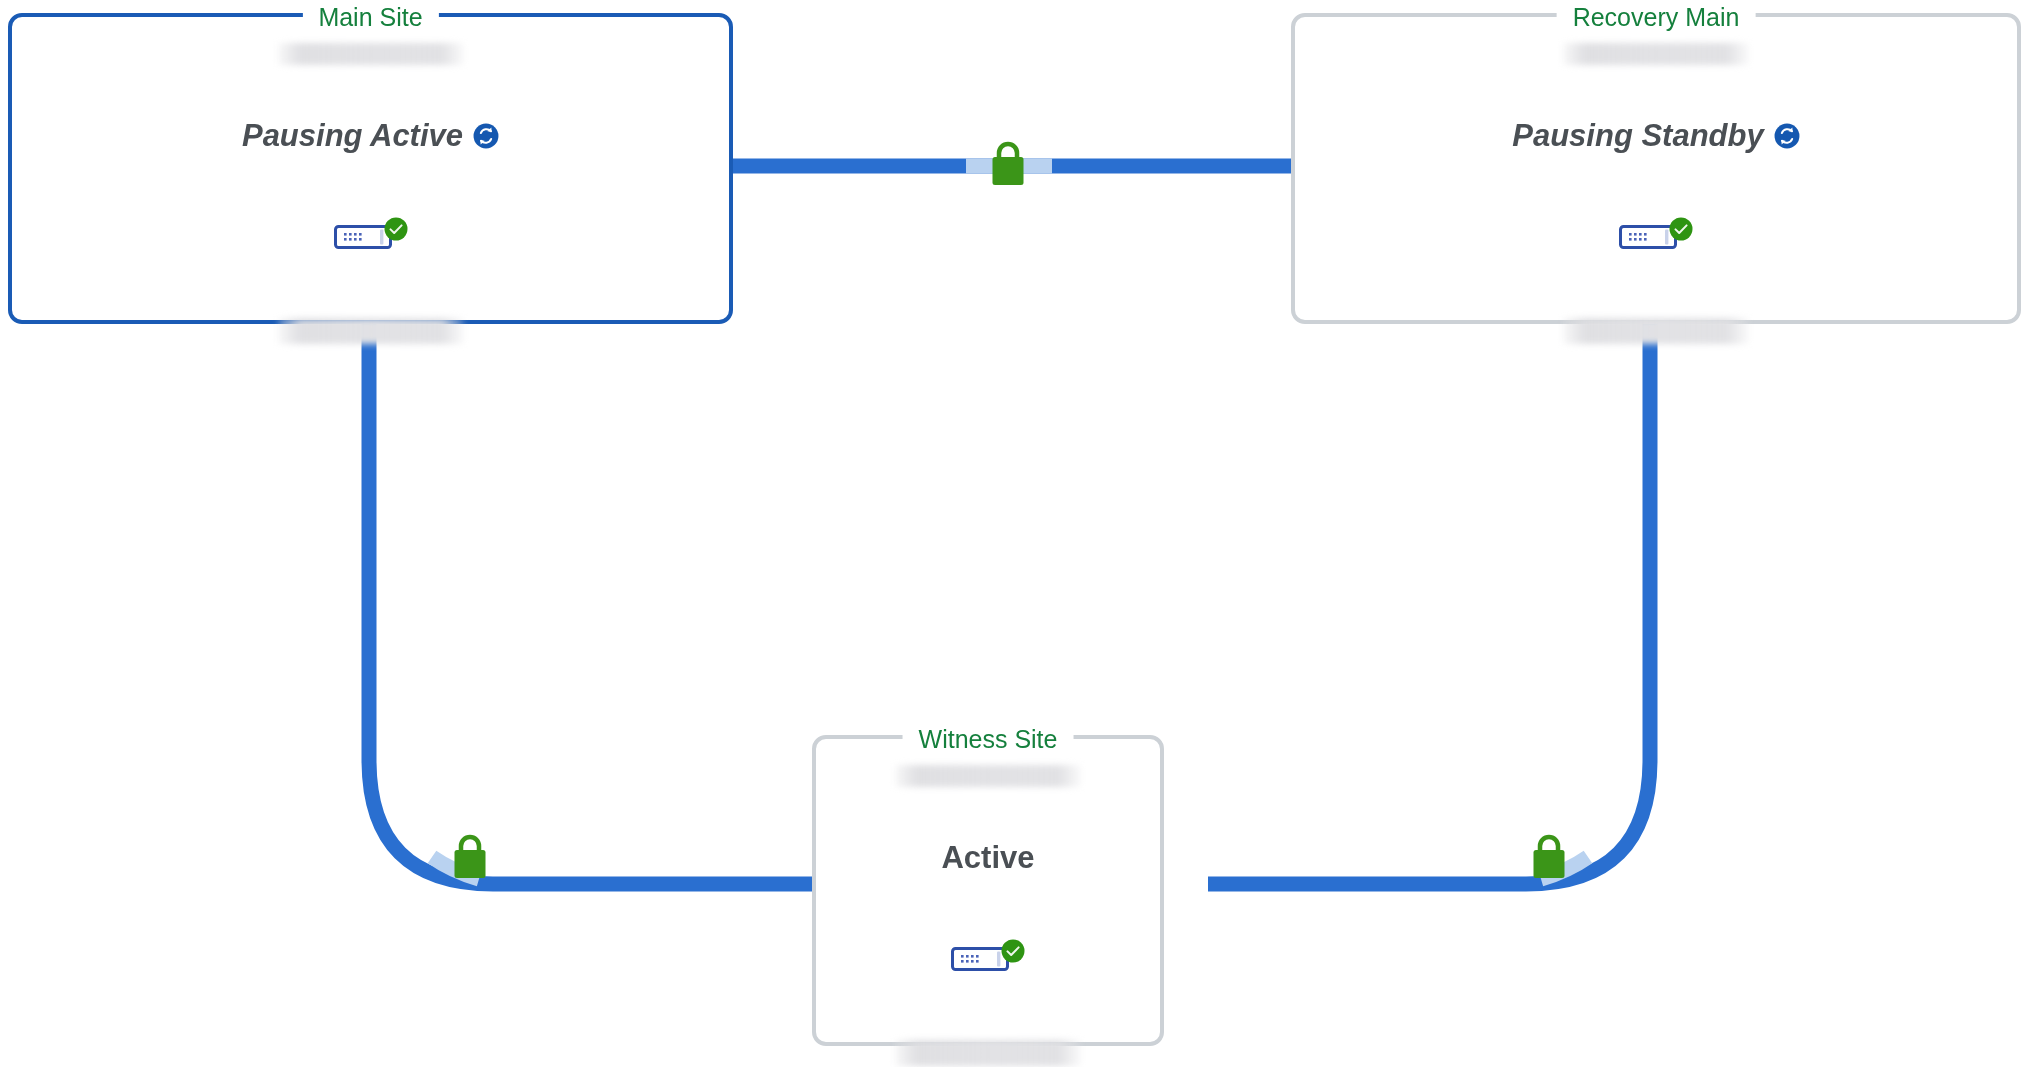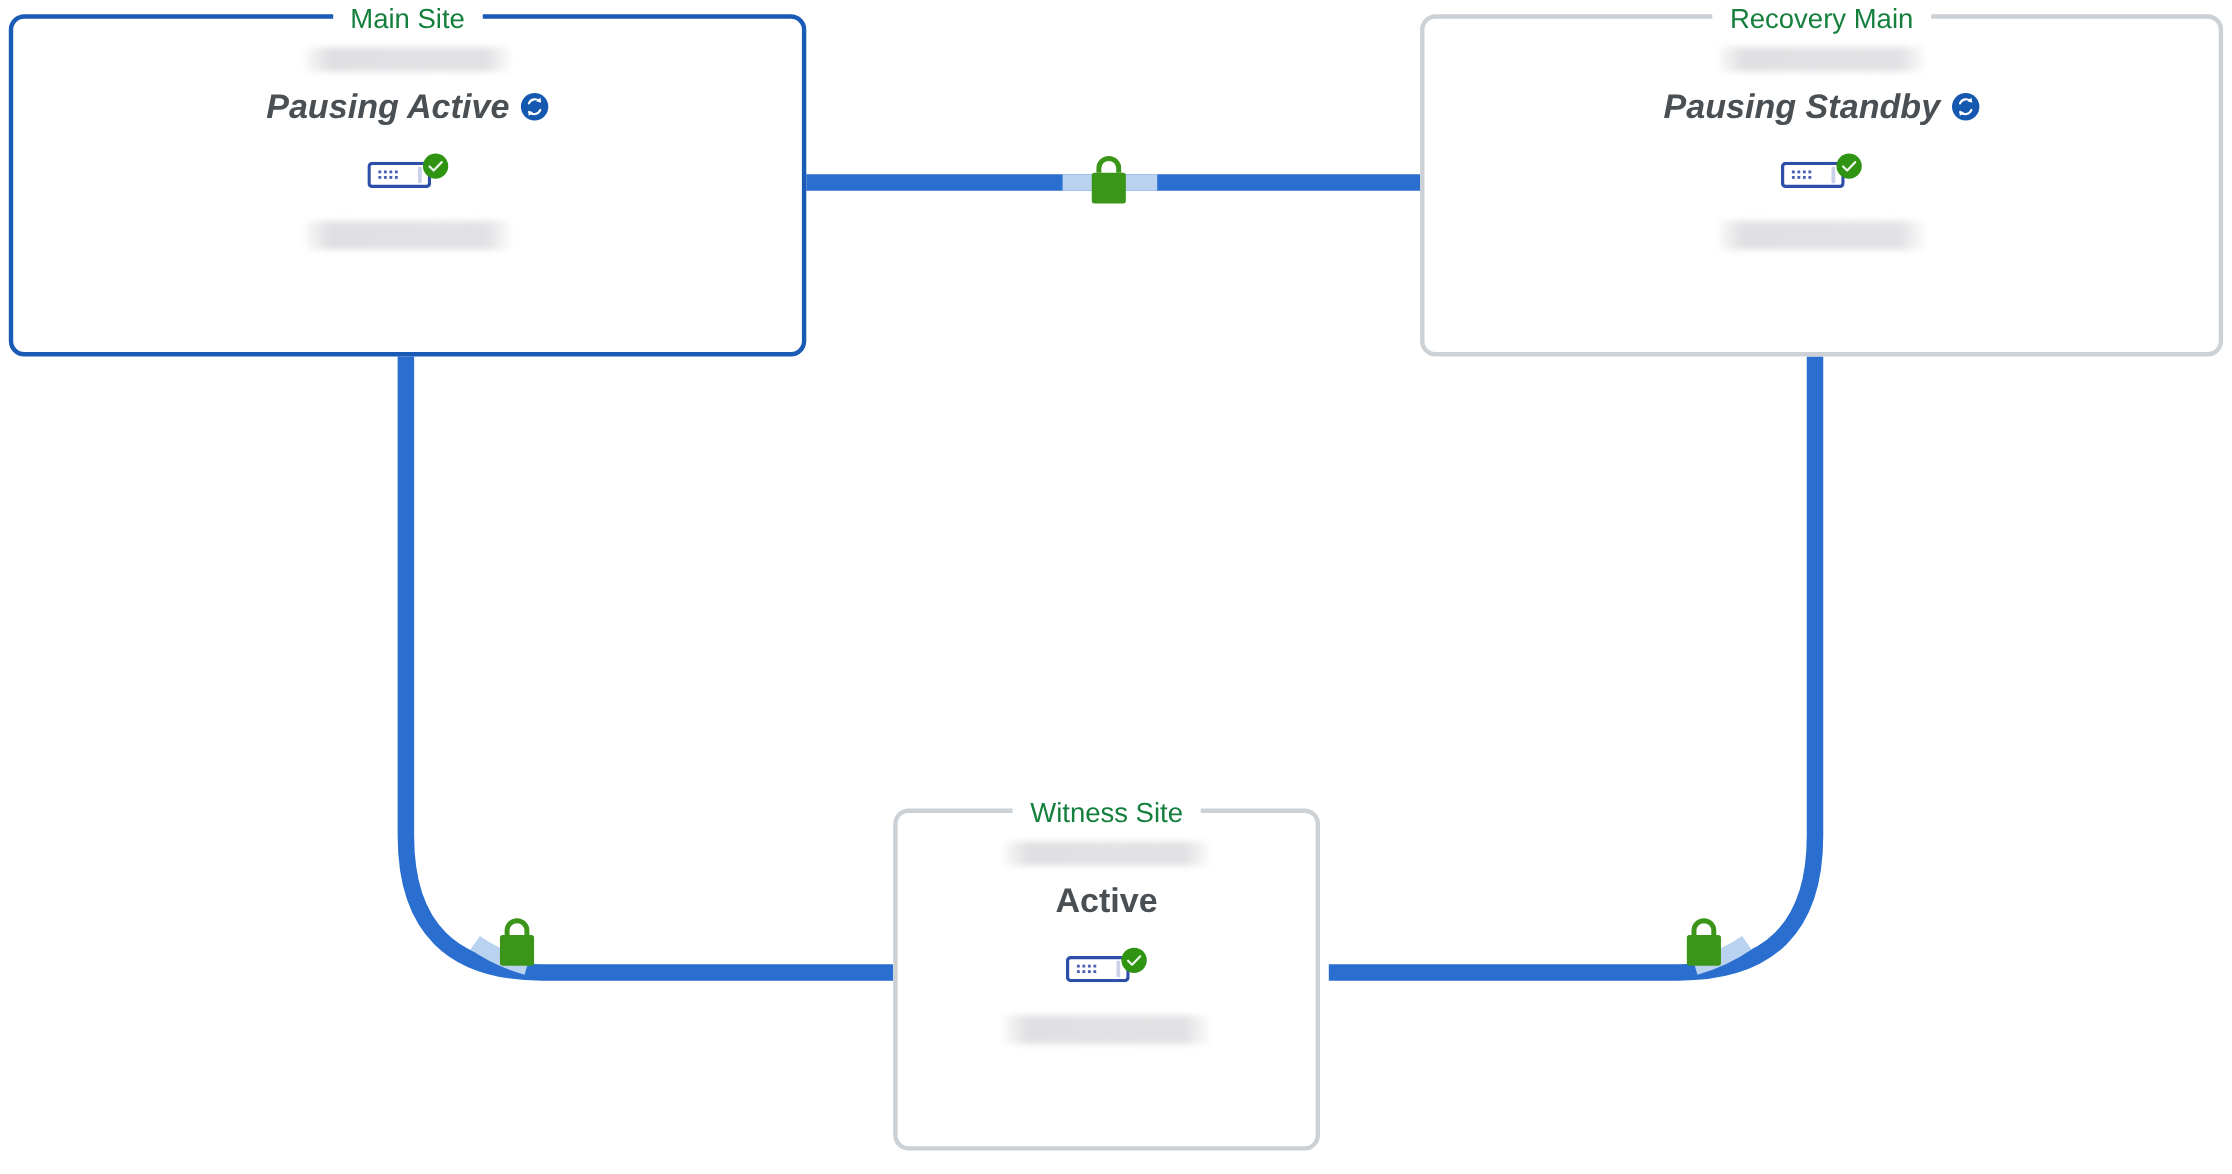--- a/index.html
+++ b/index.html
@@ -54,20 +54,21 @@
   }
 
   .site-body {
     position: absolute;
     left: 0;
     right: 0;
     top: 26px;
     display: flex;
     flex-direction: column;
     align-items: center;
+    gap: 39px;
   }
 
   
   .redacted {
     border-radius: 3px;
     background: linear-gradient(90deg,
         rgba(228,228,230,0.25) 0%,
         rgba(222,222,225,0.95) 12%,
         rgba(226,226,229,1) 50%,
         rgba(224,224,227,0.95) 88%,
@@ -228,21 +229,21 @@
         <svg class="health-badge" viewBox="0 0 24 24">
           <circle cx="12" cy="12" r="11.5" fill="#2e9412"></circle>
           <path d="M6.5 12.4 L10.2 16 L17.6 8.4" fill="none" stroke="#ffffff" stroke-width="2" stroke-linecap="round" stroke-linejoin="round" opacity="0.92"></path>
         </svg>
       </div>
 
       <div class="redacted footer footer-gap"></div>
     </div>
   </div>
 
-  <div class="site-box grey" style="left:812px; top:735px; width:388px; height:311px;">
+  <div class="site-box grey" style="left:812px; top:735px; width:352px; height:311px;">
 
     <div class="site-title">Witness Site</div>
 
     <div class="site-body">
 
       <div class="redacted name"></div>
 
       <div class="status-row">
         <span class="status-text">Active</span>
       </div>

